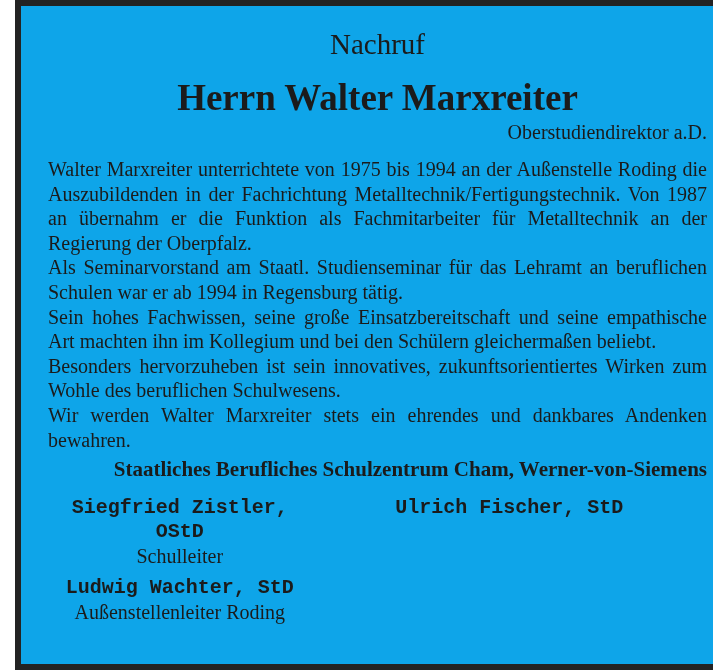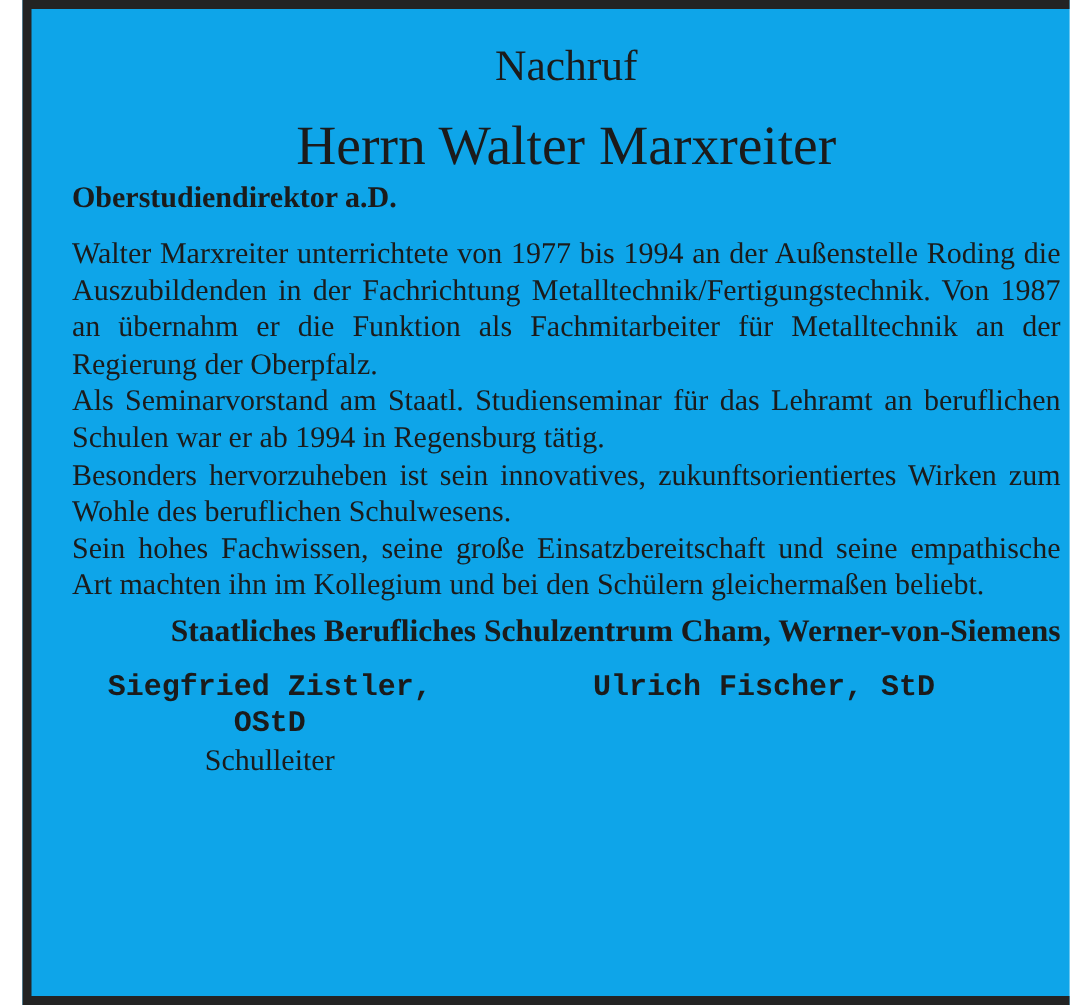--- a/index.html
+++ b/index.html
@@ -27,26 +27,27 @@
   }
   .mourn {
     text-align: center;
     font-size: 21px;
     line-height: 26px;
   }
   .name {
     text-align: center;
     font-size: 37px;
     line-height: 44px;
+    font-weight: bold;
   }
   .role {
-    text-align: left;
+    text-align: right;
     font-size: 20px;
     line-height: 24px;
-    font-weight: bold;
+    font-weight: normal;
   }
   .body {
     margin-top: 13px;
   }
   .body p {
     margin: 0;
     font-size: 20px;
     line-height: 24.6px;
     text-align: justify;
     overflow-wrap: break-word;
@@ -85,36 +86,41 @@
 <div class="frame">
 
   <div class="title">Nachruf</div>
 
 
   <div class="name">Herrn Walter Marxreiter</div>
 
   <div class="role">Oberstudiendirektor a.D.</div>
 
   <div class="body">
-    <p>Walter Marxreiter unterrichtete von 1977 bis 1994 an der Außenstelle Roding die Auszubildenden in der Fachrichtung Metalltechnik/Fertigungstechnik. Von 1987 an übernahm er die Funktion als Fachmitarbeiter für Metalltechnik an der Regierung der Oberpfalz.</p>
+    <p>Walter Marxreiter unterrichtete von 1975 bis 1994 an der Außenstelle Roding die Auszubildenden in der Fachrichtung Metalltechnik/Fertigungstechnik. Von 1987 an übernahm er die Funktion als Fachmitarbeiter für Metalltechnik an der Regierung der Oberpfalz.</p>
     <p>Als Seminarvorstand am Staatl. Studienseminar für das Lehramt an beruflichen Schulen war er ab 1994 in Regensburg tätig.</p>
+    <p>Sein hohes Fachwissen, seine große Einsatzbereitschaft und seine empathische Art machten ihn im Kollegium und bei den Schülern gleichermaßen beliebt.</p>
     <p>Besonders hervorzuheben ist sein innovatives, zukunftsorientiertes Wirken zum Wohle des beruflichen Schulwesens.</p>
-    <p>Sein hohes Fachwissen, seine große Einsatzbereitschaft und seine empathische Art machten ihn im Kollegium und bei den Schülern gleichermaßen beliebt.</p>
+    <p>Wir werden Walter Marxreiter stets ein ehrendes und dankbares Andenken bewahren.</p>
   </div>
 
   <div class="org">Staatliches Berufliches Schulzentrum Cham, Werner-von-Siemens</div>
 
   <div class="signatures">
 
     <div class="sig">
       <div class="sig-name">Siegfried Zistler, OStD</div>
       <div class="sig-title">Schulleiter</div>
     </div>
 
     <div class="sig">
       <div class="sig-name">Ulrich Fischer, StD</div>
     </div>
 
 
+    <div class="sig">
+      <div class="sig-name">Ludwig Wachter, StD</div>
+      <div class="sig-title">Außenstellenleiter Roding</div>
+    </div>
 
   </div>
 
 </div>
 
 </body></html>

